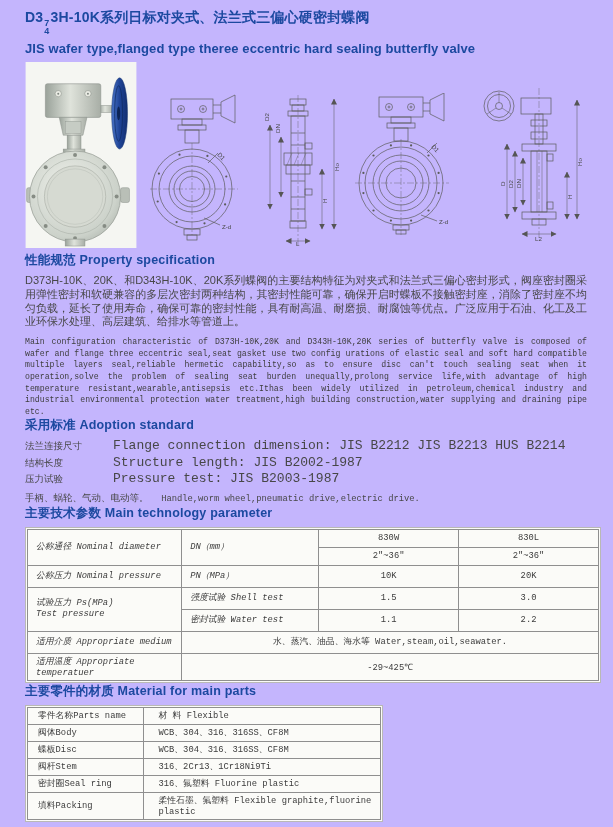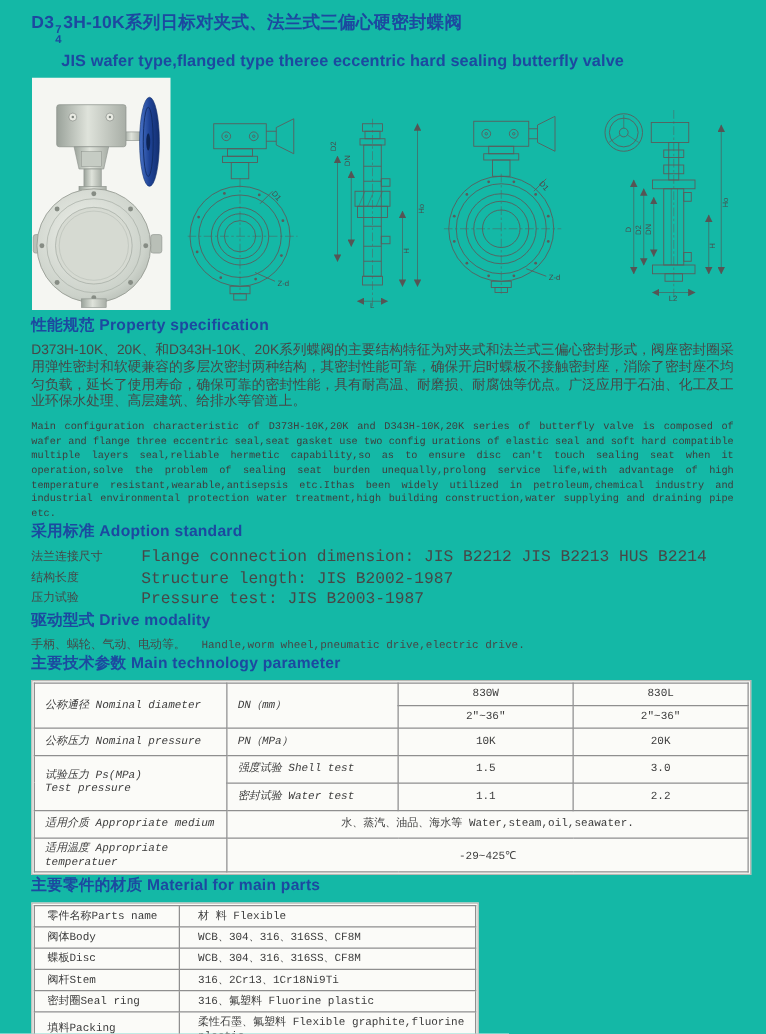--- a/index.html
+++ b/index.html
@@ -1,24 +1,24 @@
 <!DOCTYPE html>
 <html style="--blue: #1c49a0; --text: #474747; --tborder: #8f8f8f;"><head>
 <meta charset="utf-8">
 <style>
   :root{ --blue:#1c49a0; --text:#474747; --tborder:#8f8f8f; }
   html,body{margin:0;padding:0;background:#ffffff;}
   .page{
     position:relative;width:613px;height:827px;box-sizing:border-box;
-    padding:9px 26px 0 25px;background:#14b8a6;overflow:hidden;
+    padding:9px 26px 0 25px;background:#c4b5fd;overflow:hidden;
     font-family:"Liberation Sans","DejaVu Sans",sans-serif;
   }
   .title{font-size:14px;font-weight:bold;color:var(--blue);letter-spacing:.2px;white-space:nowrap;}
   .frac{display:inline-flex;flex-direction:column;align-items:center;vertical-align:-4px;line-height:7.5px;font-size:9px;margin:0 1px;font-weight:bold;}
-  .subtitle{font-size:13px;font-weight:bold;color:var(--blue);margin-top:6px;letter-spacing:.1px;margin-left:24px;}
+  .subtitle{font-size:13px;font-weight:bold;color:var(--blue);margin-top:6px;letter-spacing:.1px;}
   .figures{display:flex;justify-content:space-between;align-items:flex-start;height:192px;margin-top:4px;}
   .figures svg{display:block;}
   h2.sec{font-size:12.5px;font-weight:bold;color:var(--blue);margin:0;letter-spacing:.2px;}
   .mtA{margin-top:13px}.mtB{margin-top:7px}.mtC{margin-top:15px}.mtD{margin-top:13px}.mtE{margin-top:9px}.mtF{margin-top:11px}
   p.cn{font-size:11px;line-height:13.8px;color:var(--text);margin:5px 0 0;text-align:justify;}
   p.en{font-family:"Liberation Mono","DejaVu Sans Mono",monospace;font-size:8.2px;line-height:11.6px;color:#3e3e3e;margin:7px 0 0;text-align:justify;}
   .std-rows{margin-top:4px;}
   .std-row{display:flex;font-size:9.5px;color:var(--text);line-height:16.5px;}
   .std-row .cn-label{width:88px;flex:none;}
   .std-row .en-text{font-family:"Liberation Mono","DejaVu Sans Mono",monospace;font-size:13px;}
@@ -274,21 +274,20 @@
     <div class="std-row">
       <span class="cn-label">结构长度</span>
       <span class="en-text">Structure length: JIS B2002-1987</span>
     </div>
     <div class="std-row">
       <span class="cn-label">压力试验</span>
       <span class="en-text">Pressure test: JIS B2003-1987</span>
     </div>
   </div>
 
-  <h2 class="sec mtD">驱动型式 Drive modality</h2>
   <p class="drive-line">
     <span>手柄、蜗轮、气动、电动等。</span>
     <span class="en-text">Handle,worm wheel,pneumatic drive,electric drive.</span>
   </p>
 
   <h2 class="sec mtE">主要技术参数 Main technology parameter</h2>
   <div class="tbl-wrap techw">
     <table class="tech">
       <colgroup>
           <col style="width:27%">

